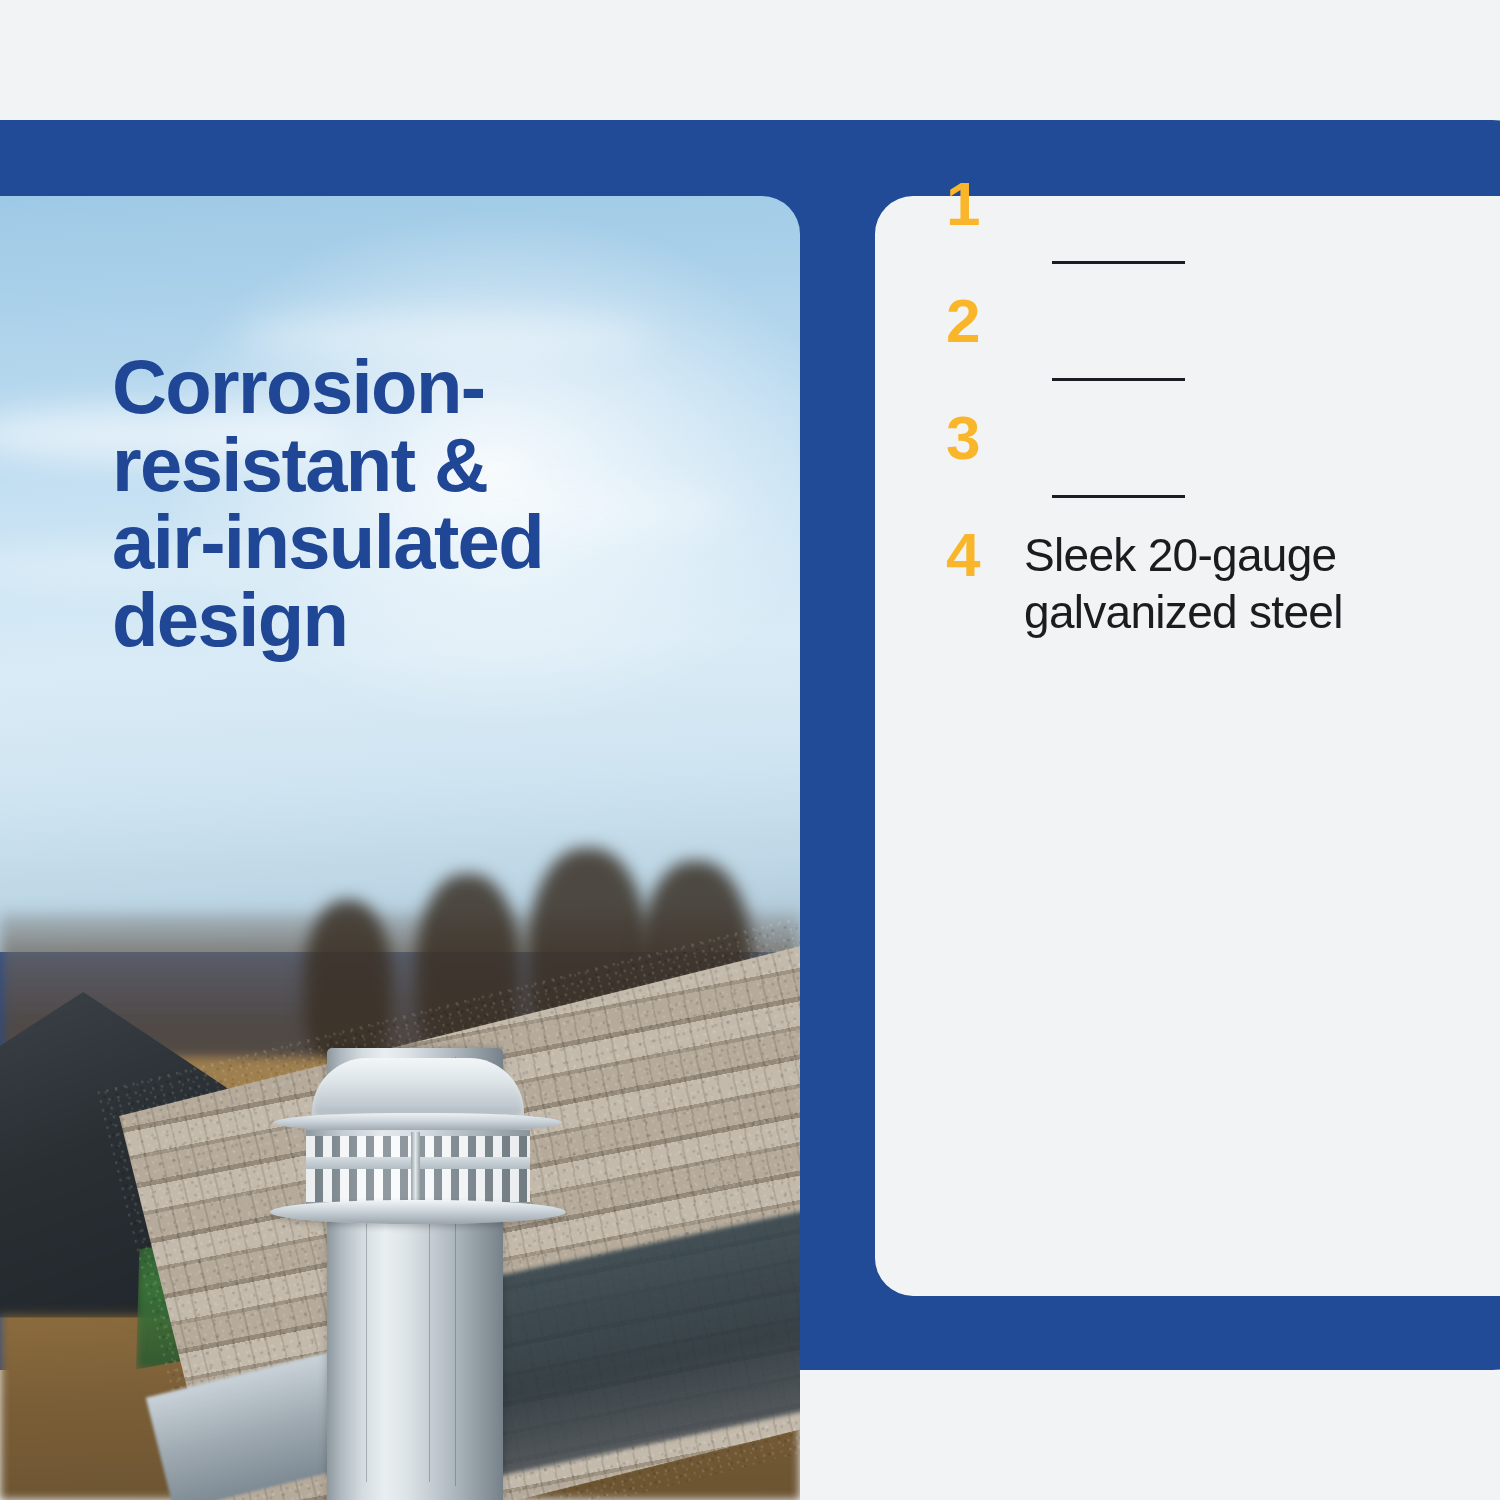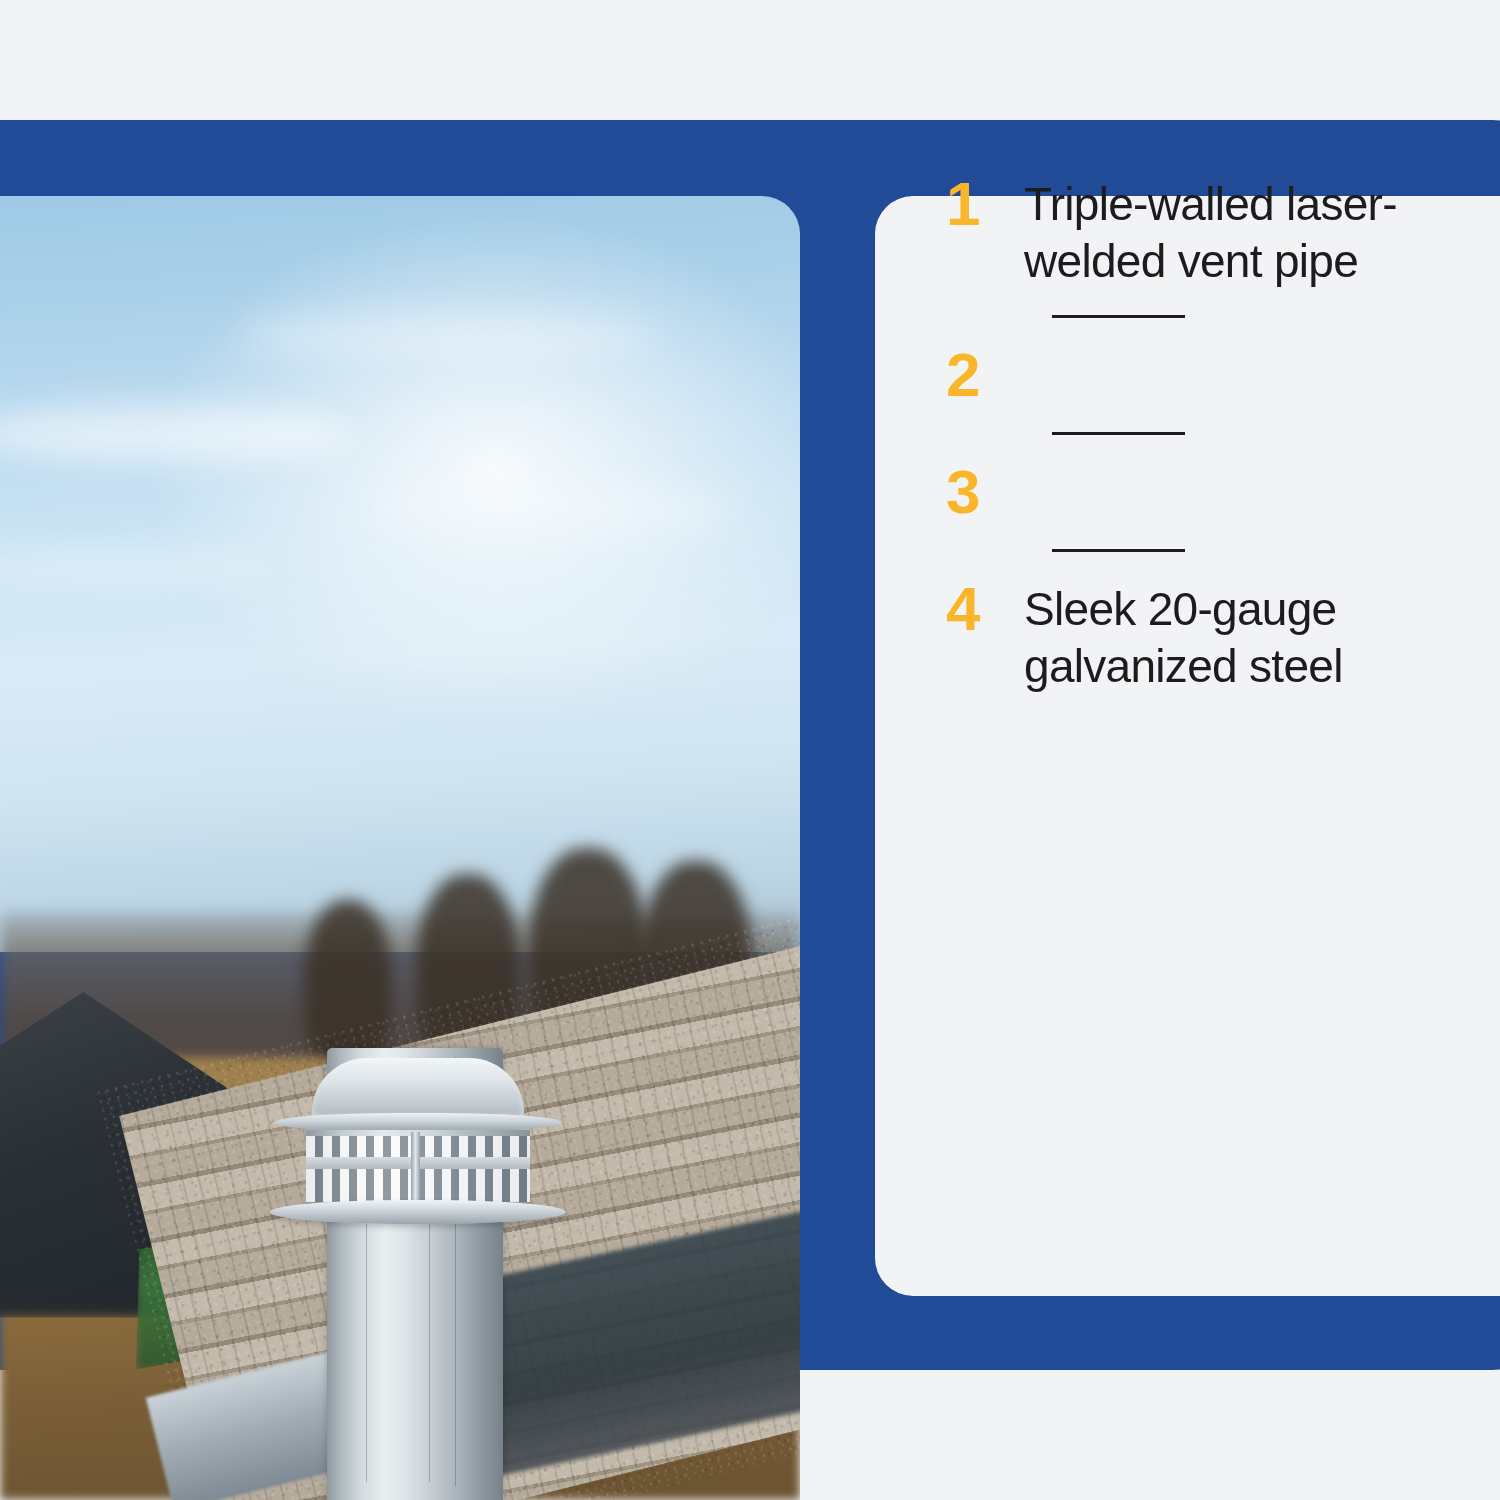--- a/index.html
+++ b/index.html
@@ -298,26 +298,31 @@
         <div class="louver-mid"></div>
         <div class="cap-post"></div>
         <div class="cap-brim-bot"></div>
       </div>
 
     </div>
   </div>
 
   <div class="white-card-fill"></div>
 
+  <div class="headline">
+    <div>Corrosion-</div>
+    <div>resistant &amp;</div>
+    <div>air-insulated</div>
+    <div>design</div>
+  </div>
 
   <div class="feature-list">
 
     <div class="feature-row">
       <div class="feature-num">1</div>
-      <div class="feature-text">Triple-walled laser-welded vent pipe</div>
     </div>
 
     <div class="feature-divider"></div>
 
     <div class="feature-row">
       <div class="feature-num">2</div>
     </div>
 
     <div class="feature-divider"></div>
 

